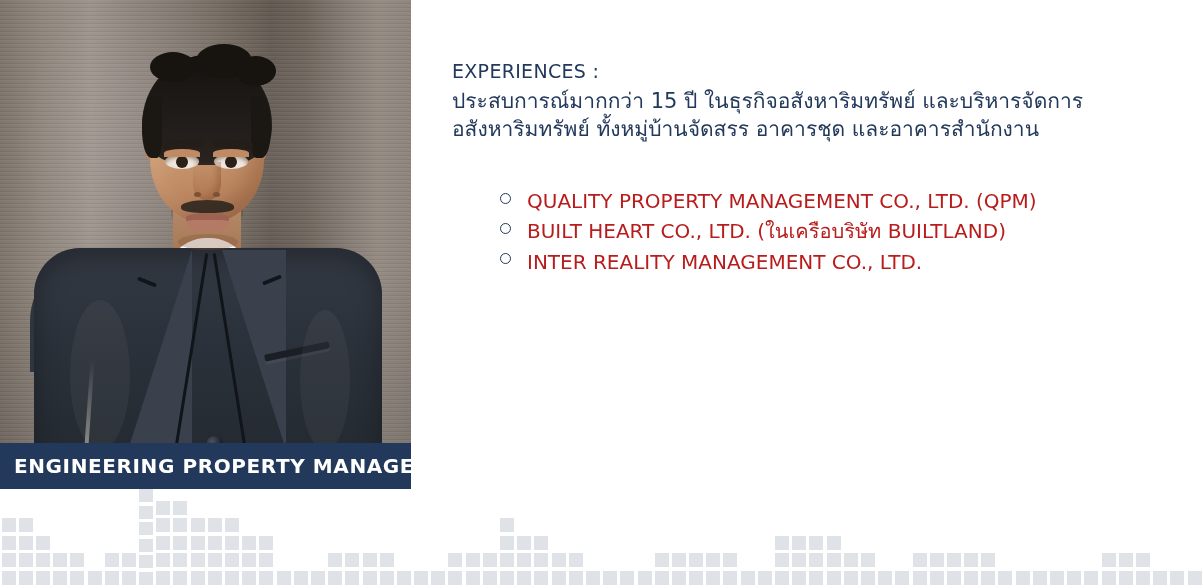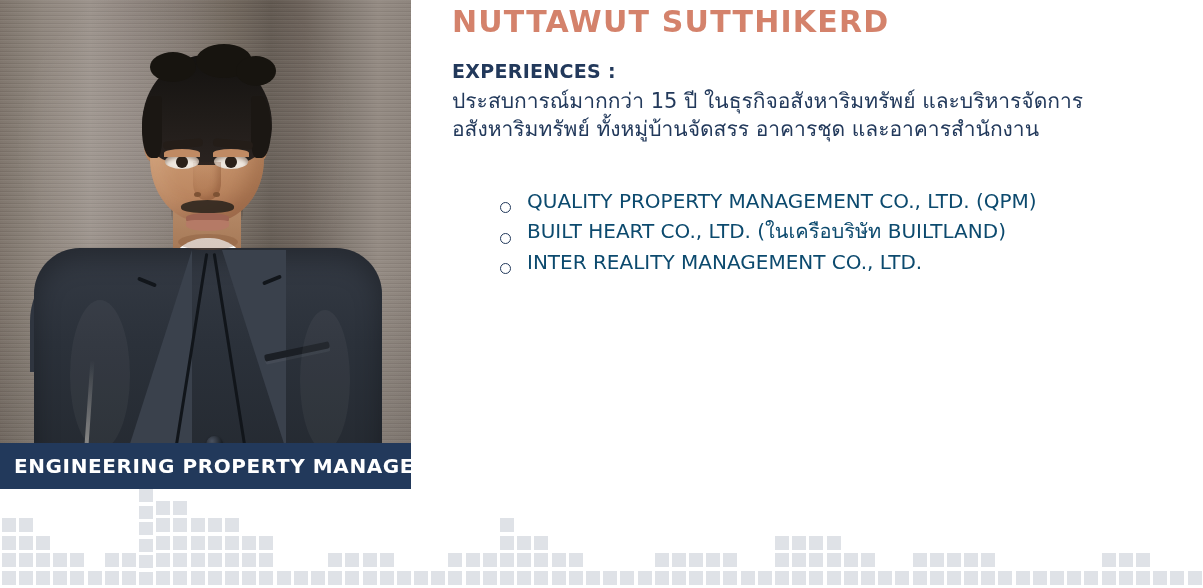--- a/index.html
+++ b/index.html
@@ -195,35 +195,35 @@
   #content{
     position:absolute;left:452px;top:0;width:740px;height:489px;
     color:#22395b;
   }
   #person-name{
     position:absolute;left:0;top:4px;
     font-size:30px;font-weight:700;letter-spacing:1.2px;
     color:#d4826b;white-space:nowrap;
   }
   .section-heading{
-    font-size:19px;font-weight:700;color:#22395b;letter-spacing:.3px;
+    font-size:19px;font-weight:400;color:#22395b;letter-spacing:.3px;
     white-space:nowrap;
   }
   #experiences-heading{position:absolute;left:0;top:60px;}
   #experience-summary{
     position:absolute;left:0;top:88px;width:730px;
     font-size:21px;line-height:1.32;color:#22395b;font-weight:400;
   }
   #company-list{
     position:absolute;left:48px;top:186px;
     list-style:none;margin:0;padding:0;
   }
   #company-list li{
-    font-size:20px;line-height:1.52;color:#0c4a6e;
-    display:flex;align-items:flex-end;white-space:nowrap;
+    font-size:20px;line-height:1.52;color:#b91c1c;
+    display:flex;align-items:center;white-space:nowrap;
   }
   #company-list .marker{
     display:inline-block;width:9px;height:9px;
     border:1.6px solid #22395b;border-radius:50%;
     margin-right:16px;flex:none;position:relative;top:-3px;
   }
   #education-heading{position:absolute;left:0;top:312px;}
   #education-list{
     position:absolute;left:0;top:340px;
     list-style:none;margin:0;padding:0;
@@ -308,21 +308,20 @@
     <div class="chin-shadow"></div>
   </div>
 </div>
 
 <div id="title-banner">
   <span class="label">ENGINEERING  PROPERTY  MANAGER</span>
 </div>
 
 <div id="content">
 
-  <div id="person-name">NUTTAWUT  SUTTHIKERD</div>
 
   <div id="experiences-heading" class="section-heading">EXPERIENCES :</div>
 
   <div id="experience-summary">ประสบการณ์มากกว่า 15 ปี ในธุรกิจอสังหาริมทรัพย์ และบริหารจัดการอสังหาริมทรัพย์ ทั้งหมู่บ้านจัดสรร อาคารชุด และอาคารสำนักงาน</div>
 
   <ul id="company-list">
     <li>
       <span class="marker"></span>
       <span>QUALITY PROPERTY MANAGEMENT CO., LTD. (QPM)</span>
     </li>

